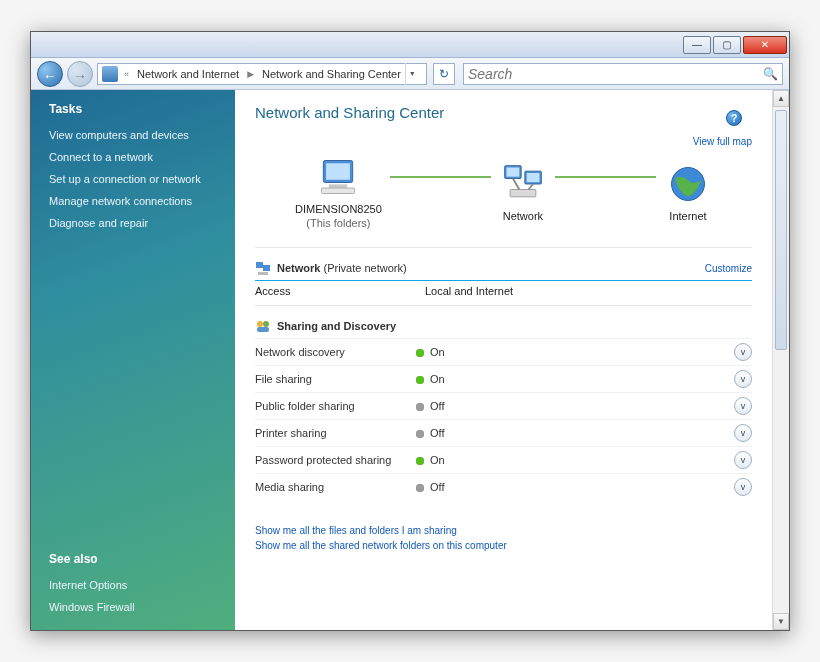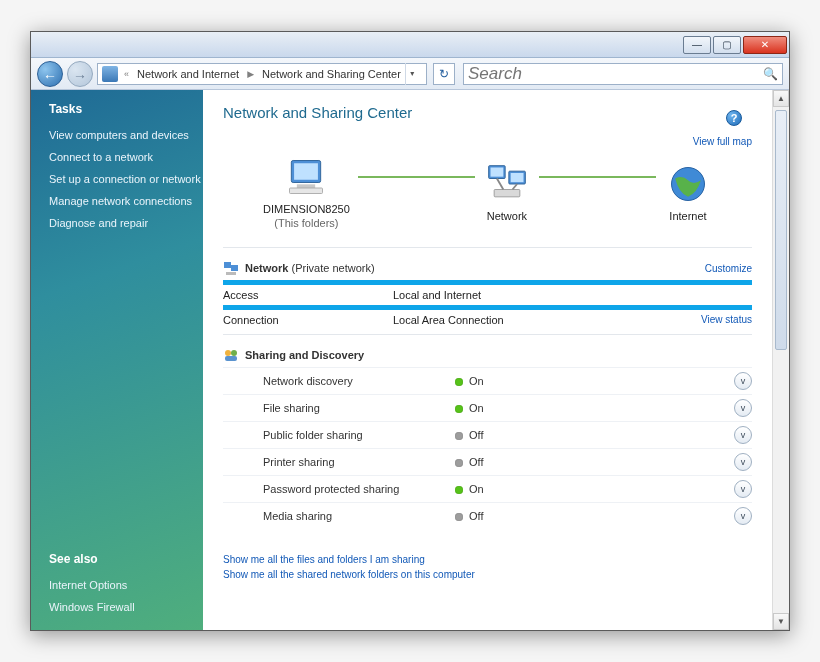--- a/index.html
+++ b/index.html
@@ -11,50 +11,50 @@
   .toolbar { height:32px; background:linear-gradient(#f4f7fb,#e2eaf4); border-bottom:1px solid #b7c6da; display:flex; align-items:center; padding:0 6px; gap:4px;}
   .navbtn { width:26px; height:26px; border-radius:50%; background:radial-gradient(circle at 30% 30%, #8fc6ef, #2d6fb0); border:1px solid #2a5f96; display:flex; align-items:center; justify-content:center; color:#fff; font-size:14px;}
   .navbtn.fwd { background:radial-gradient(circle at 30% 30%, #dbe6f1, #b3c6da); border-color:#94a9bf; color:#6e8198;}
   .breadcrumb { flex:0 0 auto; height:22px; background:#fff; border:1px solid #9cb0c8; display:flex; align-items:center; font-size:11px; color:#333; padding:0 2px; min-width:330px;}
   .breadcrumb .sep { color:#808080; padding:0 4px; font-size:9px;}
   .breadcrumb .crumb { padding:2px 4px; white-space:nowrap;}
   .bc-icon { width:16px; height:16px; background:linear-gradient(#7fb4e4,#3a78b6); border-radius:2px; margin:0 2px; position:relative;}
   .bc-drop { width:14px; height:22px; border-left:1px solid #cfd9e6; display:flex; align-items:center; justify-content:center; font-size:8px; color:#555;}
   .refresh { width:22px; height:22px; border:1px solid #9cb0c8; background:#fff; display:flex; align-items:center; justify-content:center; color:#1e5a9c; font-size:12px; margin-left:2px;}
   .searchbox { flex:1; height:22px; border:1px solid #9cb0c8; background:#fff; display:flex; align-items:center; padding:0 4px; margin-left:4px;}
-  .searchbox input { border:none; outline:none; flex:1; font-size:17px; font-style:italic; color:#808080; background:transparent;}
+  .searchbox input { border:none; outline:none; flex:1; font-size:14px; font-style:italic; color:#808080; background:transparent;}
   .searchbox .sicon { color:#5b7fa6; font-size:12px;}
   .body { flex:1; display:flex; overflow:hidden; position:relative;}
-  .sidebar { width:172px; background:linear-gradient(160deg,#1f6a95 0%, #2f8e9e 35%, #4fae7d 100%); color:#fff; padding:12px 0 12px 18px; font-size:11px; display:flex; flex-direction:column;}
+  .sidebar { width:204px; background:linear-gradient(160deg,#1f6a95 0%, #2f8e9e 35%, #4fae7d 100%); color:#fff; padding:12px 0 12px 18px; font-size:11px; display:flex; flex-direction:column;}
   .sidebar .heading { font-weight:bold; font-size:12px; margin-bottom:8px;}
   .sidebar .task { margin:5px 0; cursor:default; color:#eaf4fb;}
   .sidebar .spacer { flex:1;}
   .content { flex:1; background:#fff; padding:10px 20px 10px 20px; overflow-y:auto; position:relative; font-size:11px; color:#333;}
   .help { position:absolute; top:6px; right:10px; width:16px; height:16px; border-radius:50%; background:radial-gradient(circle at 30% 30%,#6fb5ef,#1e6bb8); color:#fff; font-size:11px; font-weight:bold; display:flex; align-items:center; justify-content:center; border:1px solid #185a9c;}
   h1.page { color:#1f6a8f; font-size:15px; font-weight:normal; margin:4px 0 14px 0;}
   .maplink { text-align:right;}
   .maplink a, .linkish { color:#1259b7; font-size:10px; cursor:default;}
   .map { display:flex; align-items:center; justify-content:space-between; padding:6px 40px 14px 40px;}
   .node { display:flex; flex-direction:column; align-items:center; font-size:11px; color:#222; text-align:center; gap:2px;}
   .node .sub { color:#666;}
   .line { flex:1; height:2px; background:#7ab85c; margin:0 8px 28px 8px;}
   .ic-pc, .ic-net, .ic-globe { width:48px; height:48px; display:flex; align-items:center; justify-content:center;}
   .ic-pc svg, .ic-net svg, .ic-globe svg { width:44px; height:44px;}
   .section { border-top:1px solid #e3e7ec; padding-top:8px; margin-top:4px;}
   .sechead { display:flex; align-items:center; padding:4px 0; font-size:11px;}
   .sechead .icn { width:16px; height:16px; margin-right:6px;}
   .sechead b { font-weight:bold;}
   .sechead .right { margin-left:auto;}
-  .kv { display:flex; padding:4px 0; border-top:5px solid #0ea5e9;}
+  .kv { display:flex; padding:4px 0; border-top:1px solid #0ea5e9;}
   .kv:first-of-type { border-top:1px solid #eef1f5;}
   .kv .k { width:170px; color:#222;}
   .kv .v { flex:1; color:#222;}
   .kv .r { margin-left:auto;}
   .sdrow { display:flex; align-items:center; padding:4px 0; border-top:1px solid #eef1f5;}
-  .sdrow .k { width:192px;margin-left:40px;}
+  .sdrow .k { width:161px;}
   .dot { width:8px; height:8px; border-radius:50%; display:inline-block; margin-right:6px; vertical-align:middle;}
   .dot.on { background:#57c21a; box-shadow:0 0 1px #2f7a07 inset;}
   .dot.off { background:#9d9d9d; box-shadow:0 0 1px #5e5e5e inset;}
   .expand { width:18px; height:18px; border:1px solid #9fb0c2; border-radius:50%; background:linear-gradient(#fff,#e4ebf3); display:flex; align-items:center; justify-content:center; font-size:9px; color:#3c4a5a; margin-left:auto;}
   .footlinks { margin-top:24px;}
   .footlinks div { margin:3px 0;}
   .scrollstub { position:absolute; right:0; top:0; bottom:0; width:17px; background:#f1f1f1; border-left:1px solid #dcdcdc;}
   .scrollstub .btn { height:17px; background:linear-gradient(#f8f8f8,#e4e4e4); border:1px solid #c9c9c9; display:flex; align-items:center; justify-content:center; font-size:8px; color:#555;}
   .scrollstub .thumb { position:absolute; left:2px; right:2px; top:20px; height:240px; background:linear-gradient(#e8eef6,#cfdbea); border:1px solid #a8b9cc; border-radius:2px;}
   .content-inner { margin-right:17px; position:relative;}
@@ -169,25 +169,20 @@
                   <rect x="3" y="12" width="10" height="3" fill="#bbb"></rect>
                 </svg></span>
           <b>Network</b>
           &nbsp;<span>(Private network)</span>
           <span class="right linkish">Customize</span>
         </div>
         <div class="kv">
           <div class="k">Access</div>
           <div class="v">Local and Internet</div>
         </div>
-        <div class="kv">
-          <div class="k">Connection</div>
-          <div class="v">Local Area Connection</div>
-          <div class="r linkish">View status</div>
-        </div>
       </div>
 
       <div class="section">
         <div class="sechead">
           <span class="icn"><svg viewBox="0 0 16 16">
                   <circle cx="5" cy="6" r="3" fill="#f0b23e"></circle>
                   <circle cx="11" cy="6" r="3" fill="#6fae4a"></circle>
                   <rect x="2" y="9" width="12" height="5" rx="2" fill="#5a93cf"></rect>
                 </svg></span>
           <b>Sharing and Discovery</b>

